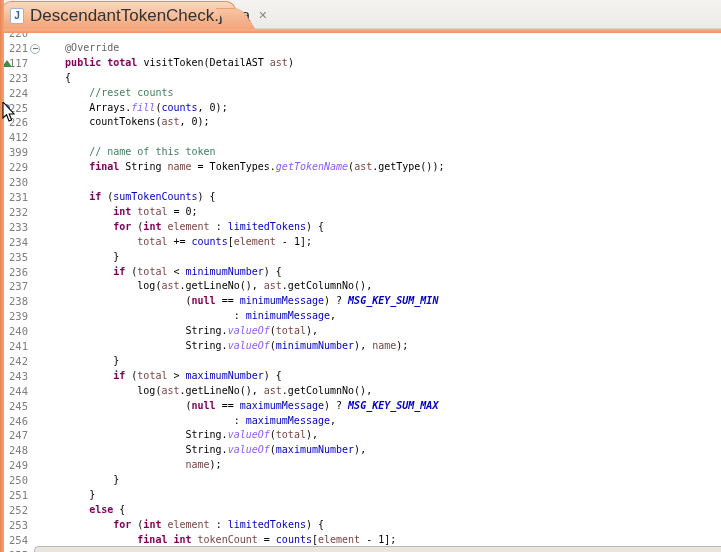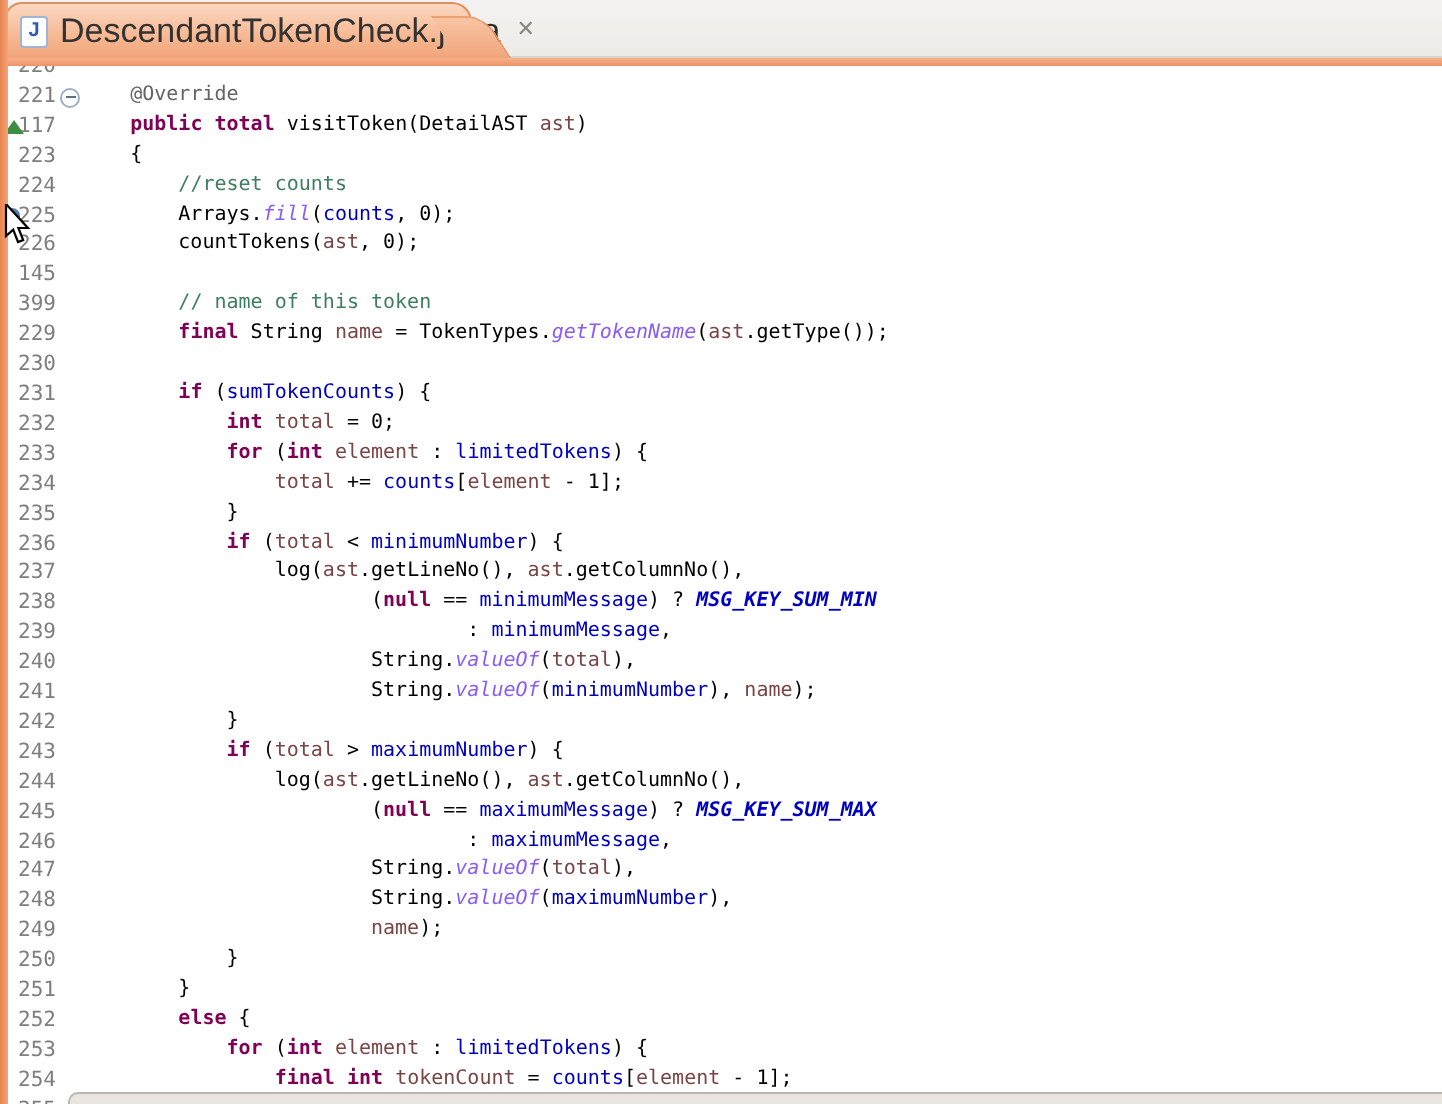--- a/index.html
+++ b/index.html
@@ -74,21 +74,21 @@
 
   <div class="editor">
     <div class="rows">
         <div class="row"><span class="num">220</span><span class="foldcol"></span><pre class="code"></pre></div>
         <div class="row"><span class="num">221</span><span class="foldcol"><span class="fold-icon"></span></span><pre class="code"><span class="tk-p">    </span><span class="tk-a">@Override</span></pre></div>
         <div class="row"><div class="mk-change"></div><span class="num">117</span><span class="foldcol"></span><pre class="code"><span class="tk-p">    </span><span class="tk-k">public</span><span class="tk-p"> </span><span class="tk-k">total</span><span class="tk-p"> visitToken(DetailAST </span><span class="tk-v">ast</span><span class="tk-p">)</span></pre></div>
         <div class="row"><span class="num">223</span><span class="foldcol"></span><pre class="code"><span class="tk-p">    {</span></pre></div>
         <div class="row"><span class="num">224</span><span class="foldcol"></span><pre class="code"><span class="tk-p">        </span><span class="tk-c">//reset counts</span></pre></div>
         <div class="row"><div class="mk-break"></div><span class="num">225</span><span class="foldcol"></span><pre class="code"><span class="tk-p">        Arrays.</span><span class="tk-sm">fill</span><span class="tk-p">(</span><span class="tk-f">counts</span><span class="tk-p">, 0);</span></pre></div>
         <div class="row"><span class="num">226</span><span class="foldcol"></span><pre class="code"><span class="tk-p">        countTokens(</span><span class="tk-v">ast</span><span class="tk-p">, 0);</span></pre></div>
-        <div class="row"><span class="num">145</span><span class="foldcol"></span><pre class="code"></pre></div>
+        <div class="row"><span class="num">412</span><span class="foldcol"></span><pre class="code"></pre></div>
         <div class="row"><span class="num">399</span><span class="foldcol"></span><pre class="code"><span class="tk-p">        </span><span class="tk-c">// name of this token</span></pre></div>
         <div class="row"><span class="num">229</span><span class="foldcol"></span><pre class="code"><span class="tk-p">        </span><span class="tk-k">final</span><span class="tk-p"> String </span><span class="tk-v">name</span><span class="tk-p"> = TokenTypes.</span><span class="tk-sm">getTokenName</span><span class="tk-p">(</span><span class="tk-v">ast</span><span class="tk-p">.getType());</span></pre></div>
         <div class="row"><span class="num">230</span><span class="foldcol"></span><pre class="code"></pre></div>
         <div class="row"><span class="num">231</span><span class="foldcol"></span><pre class="code"><span class="tk-p">        </span><span class="tk-k">if</span><span class="tk-p"> (</span><span class="tk-f">sumTokenCounts</span><span class="tk-p">) {</span></pre></div>
         <div class="row"><span class="num">232</span><span class="foldcol"></span><pre class="code"><span class="tk-p">            </span><span class="tk-k">int</span><span class="tk-p"> </span><span class="tk-v">total</span><span class="tk-p"> = 0;</span></pre></div>
         <div class="row"><span class="num">233</span><span class="foldcol"></span><pre class="code"><span class="tk-p">            </span><span class="tk-k">for</span><span class="tk-p"> (</span><span class="tk-k">int</span><span class="tk-p"> </span><span class="tk-v">element</span><span class="tk-p"> : </span><span class="tk-f">limitedTokens</span><span class="tk-p">) {</span></pre></div>
         <div class="row"><span class="num">234</span><span class="foldcol"></span><pre class="code"><span class="tk-p">                </span><span class="tk-v">total</span><span class="tk-p"> += </span><span class="tk-f">counts</span><span class="tk-p">[</span><span class="tk-v">element</span><span class="tk-p"> - 1];</span></pre></div>
         <div class="row"><span class="num">235</span><span class="foldcol"></span><pre class="code"><span class="tk-p">            }</span></pre></div>
         <div class="row"><span class="num">236</span><span class="foldcol"></span><pre class="code"><span class="tk-p">            </span><span class="tk-k">if</span><span class="tk-p"> (</span><span class="tk-v">total</span><span class="tk-p"> &lt; </span><span class="tk-f">minimumNumber</span><span class="tk-p">) {</span></pre></div>
         <div class="row"><span class="num">237</span><span class="foldcol"></span><pre class="code"><span class="tk-p">                log(</span><span class="tk-v">ast</span><span class="tk-p">.getLineNo(), </span><span class="tk-v">ast</span><span class="tk-p">.getColumnNo(),</span></pre></div>

